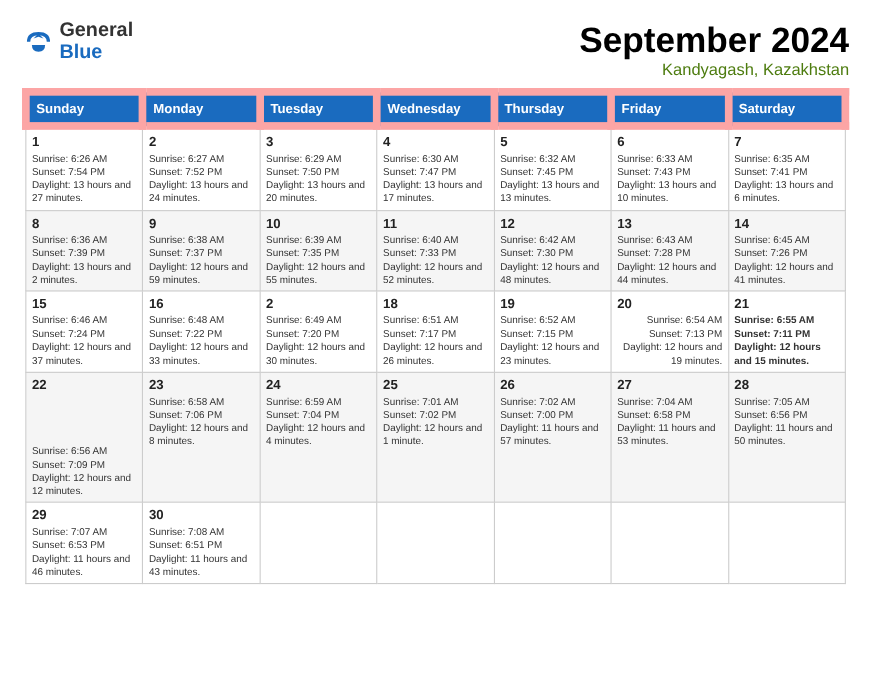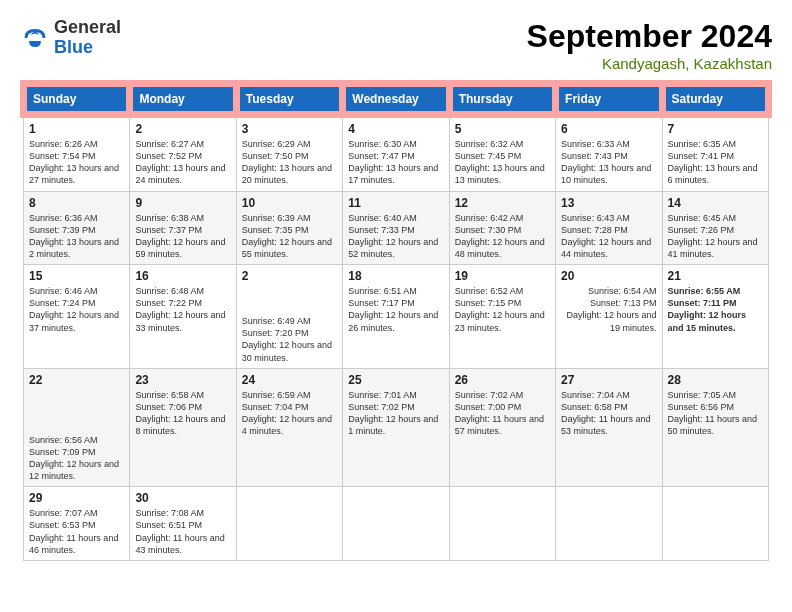--- a/index.html
+++ b/index.html
@@ -266,21 +266,21 @@
             <div class="cell-content">
               <span class="day-num">16</span>
               <span class="day-detail" style="white-space: pre-line;">Sunrise: 6:48 AM
 Sunset: 7:22 PM
 Daylight: 12 hours and 33 minutes.</span>
             </div>
           </td>
           <td>
             <div class="cell-content">
               <span class="day-num">2</span>
-              <span class="day-detail" style="white-space: pre-line; margin-top: 30px;">Sunrise: 6:49 AM
+              <span class="day-detail" style="white-space: pre-line;">Sunrise: 6:49 AM
 Sunset: 7:20 PM
 Daylight: 12 hours and 30 minutes.</span>
             </div>
           </td>
           <td>
             <div class="cell-content">
               <span class="day-num">18</span>
               <span class="day-detail" style="white-space: pre-line;">Sunrise: 6:51 AM
 Sunset: 7:17 PM
 Daylight: 12 hours and 26 minutes.</span>

